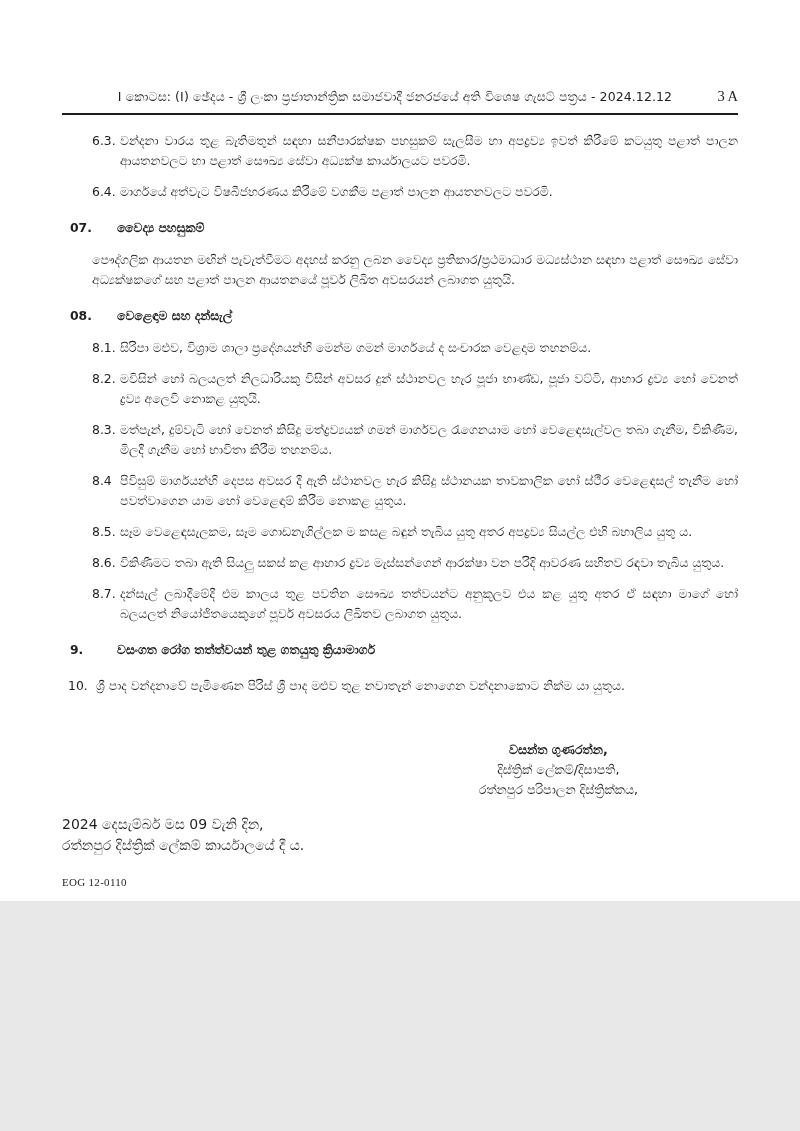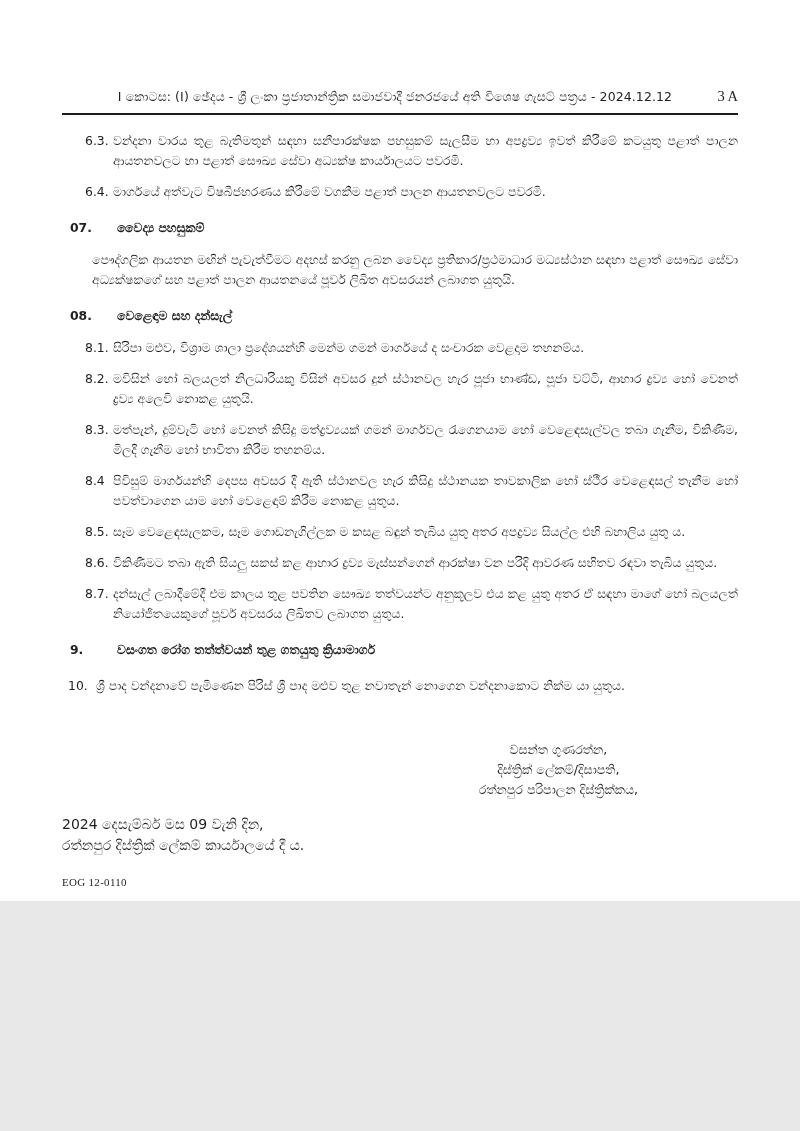--- a/index.html
+++ b/index.html
@@ -13,32 +13,32 @@
     overflow:hidden;
   }
   .content{padding:88px 62px 0 62px;}
   
   .header-row{display:flex;align-items:baseline;font-size:12.5px;}
   .header-title{flex:1;text-align:center;padding-left:46px;letter-spacing:.1px;}
   .header-pagenum{width:56px;text-align:right;font-family:"Liberation Serif",serif;font-size:14.5px;}
   .header-rule{border-top:2px solid #1c1c1c;margin-top:8px;}
   
   main{display:block;margin-top:16px;font-size:12.4px;line-height:20px;}
-  .clause{display:flex;margin:0 0 11px 23px;text-align:justify;justify-content:space-between;}
+  .clause{display:flex;margin:0 0 11px 30px;text-align:justify;justify-content:space-between;}
   .clause .num{flex:0 0 28px;}
   .clause .txt{flex:1;}
   .sec-heading{display:flex;margin:16px 0 12px 8px;font-weight:bold;gap:17px;}
   .sec-heading .num{flex:0 0 30px;}
   .para{margin:0 0 12px 30px;text-align:justify;}
   .clause-top{display:flex;margin:16px 0 11px 6px;text-align:justify;}
   .clause-top .num{flex:0 0 28px;}
   .clause-top .txt{flex:1;}
   
   .signature{margin:30px 100px 0 auto;width:fit-content;text-align:center;font-size:12.6px;line-height:20px;}
-  .signature .sig-name{font-weight:normal;margin-top:44px;}
+  .signature .sig-name{font-weight:bold;margin-top:44px;}
   
   .dateline{margin-top:14px;font-size:14px;line-height:21px;}
   .reference{margin-top:20px;font-family:"Liberation Serif",serif;font-size:11px;letter-spacing:.3px;}
   
   .page-footer{position:absolute;left:69px;right:62px;top:995px;}
   .footer-rule{height:2px;border-top:1px solid #9a9a9a;border-bottom:2px solid #7a7a7a;}
   .footer-text{margin-top:6px;text-align:center;font-size:10.8px;color:#2b2b2b;}
 </style>
 </head>
 <body>

